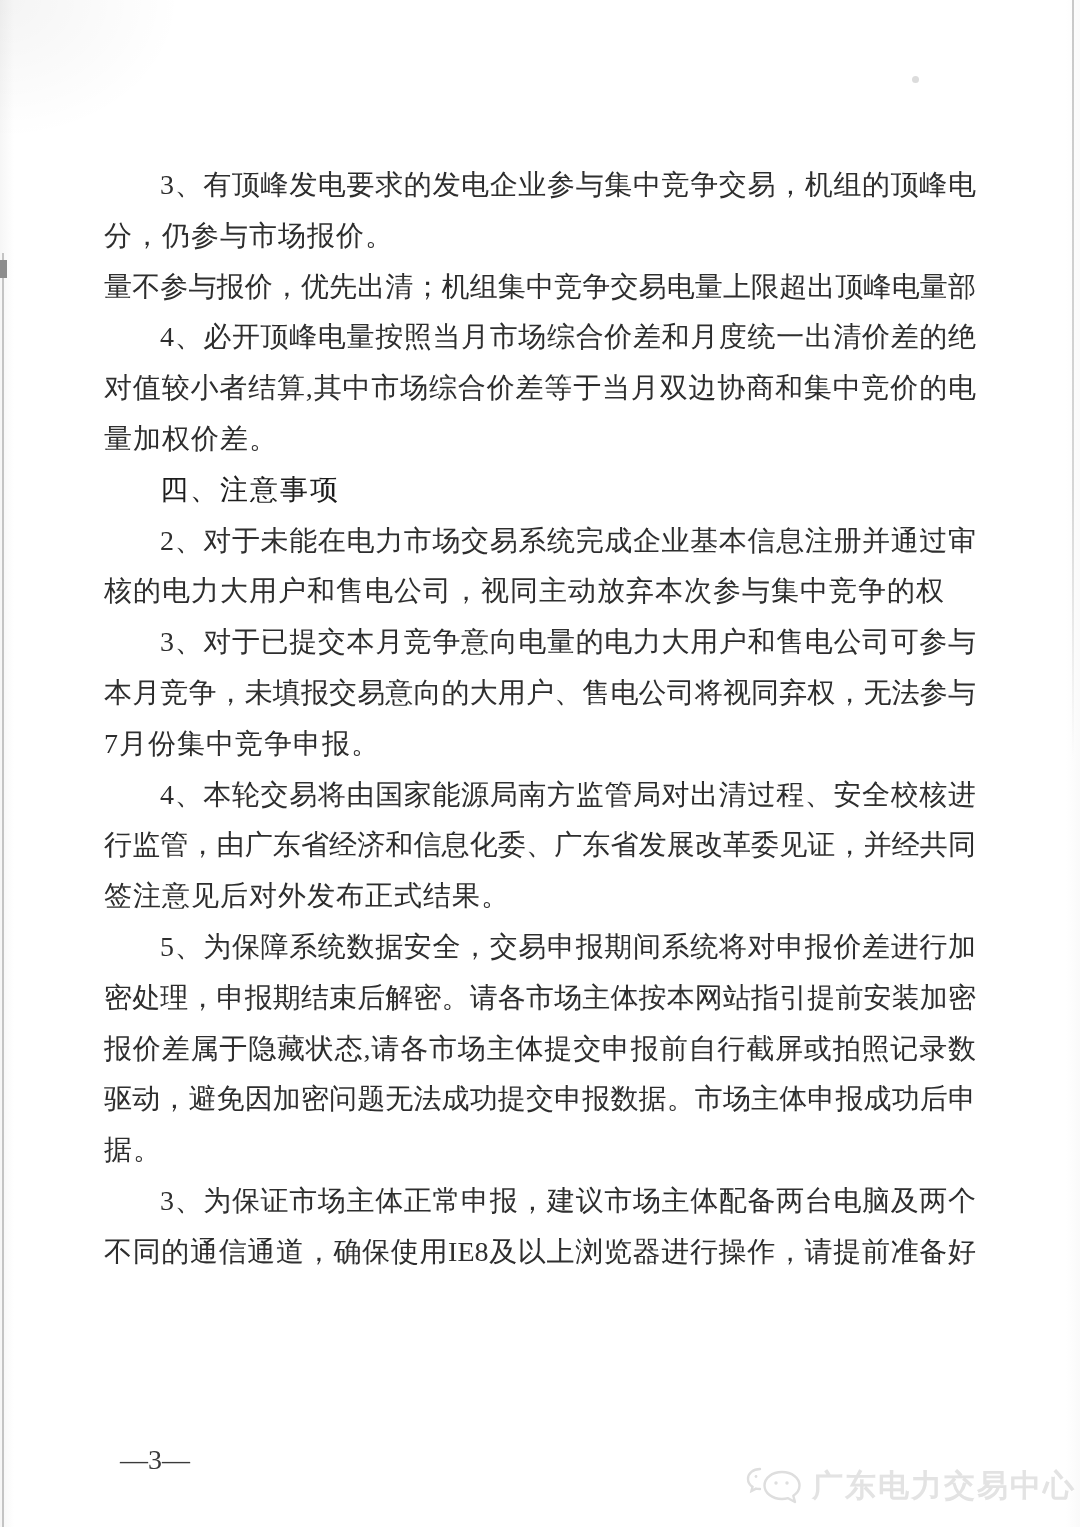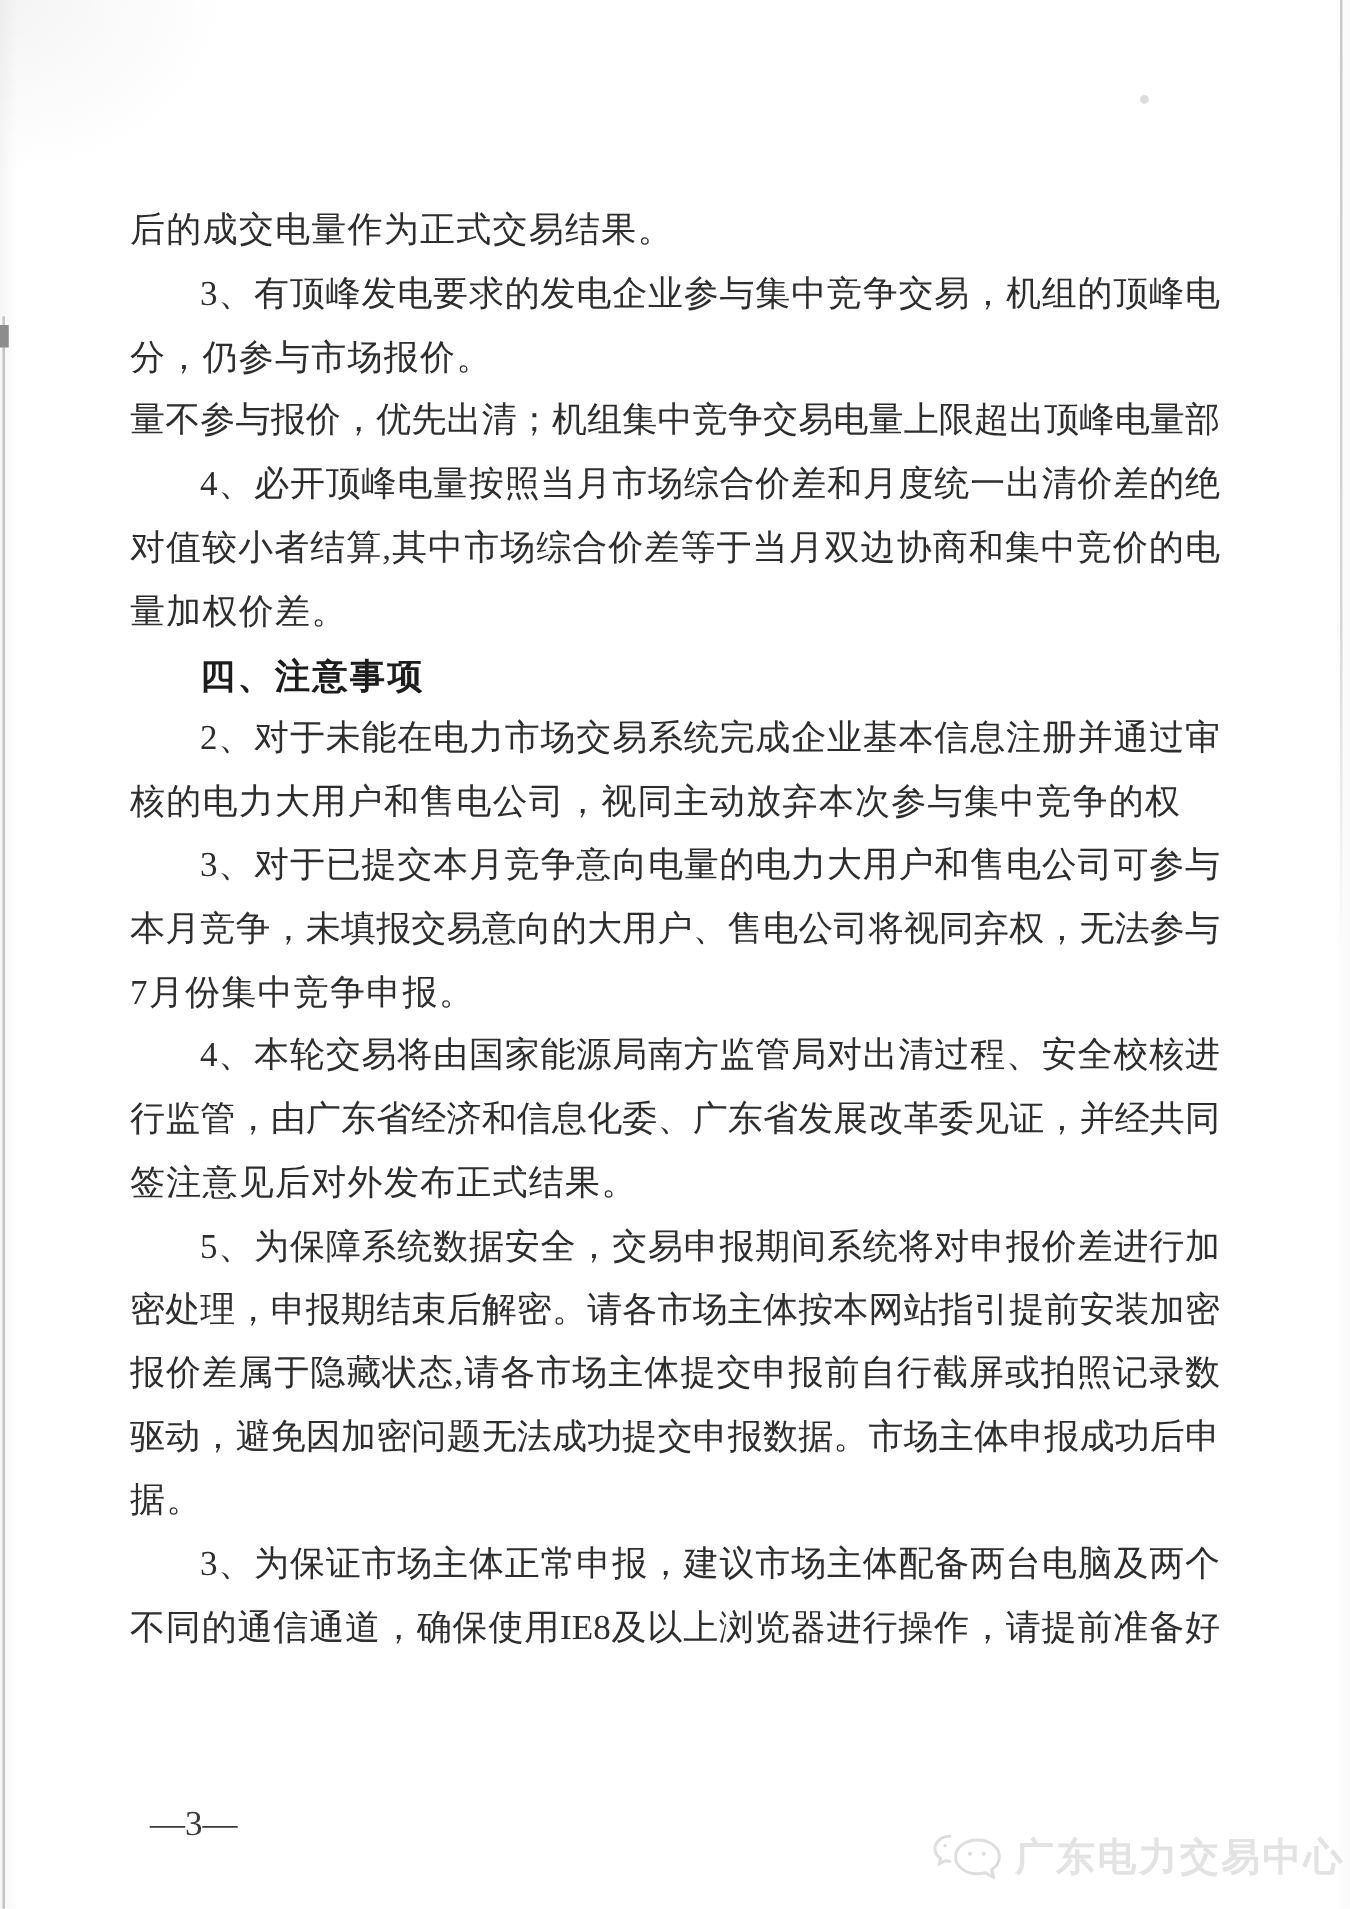--- a/index.html
+++ b/index.html
@@ -61,21 +61,21 @@
   }
   .line.indent { padding-left: 56px; }
   .line.fill {
     letter-spacing: 0;
     text-align: justify;
     text-align-last: justify;
     text-justify: inter-character;
   }
   .para.heading .line {
     font-family: "Liberation Sans", "DejaVu Sans", sans-serif;
-    font-weight: bold;
+    font-weight: normal;
     color: #1d1d1d;
     letter-spacing: 2px;
   }
 
   
   #page-number {
     position: absolute;
     left: 120px; top: 1444px;
     font-size: 28px;
     letter-spacing: 0;
@@ -102,23 +102,20 @@
 <body>
 
 <div id="page">
 
   <div class="edge-right"></div>
   <div class="edge-left"></div>
   <div class="edge-left-notch"></div>
   <div class="speck"></div>
 
   <main id="doc-body">
-      <div class="para">
-        <div class="line">后的成交电量作为正式交易结果。</div>
-      </div>
       <div class="para">
         <div class="line indent fill">3、有顶峰发电要求的发电企业参与集中竞争交易，机组的顶峰电</div>
         <div class="line">分，仍参与市场报价。</div>
         <div class="line fill">量不参与报价，优先出清；机组集中竞争交易电量上限超出顶峰电量部</div>
       </div>
       <div class="para">
         <div class="line indent fill">4、必开顶峰电量按照当月市场综合价差和月度统一出清价差的绝</div>
         <div class="line fill">对值较小者结算,其中市场综合价差等于当月双边协商和集中竞价的电</div>
         <div class="line">量加权价差。</div>
       </div>

